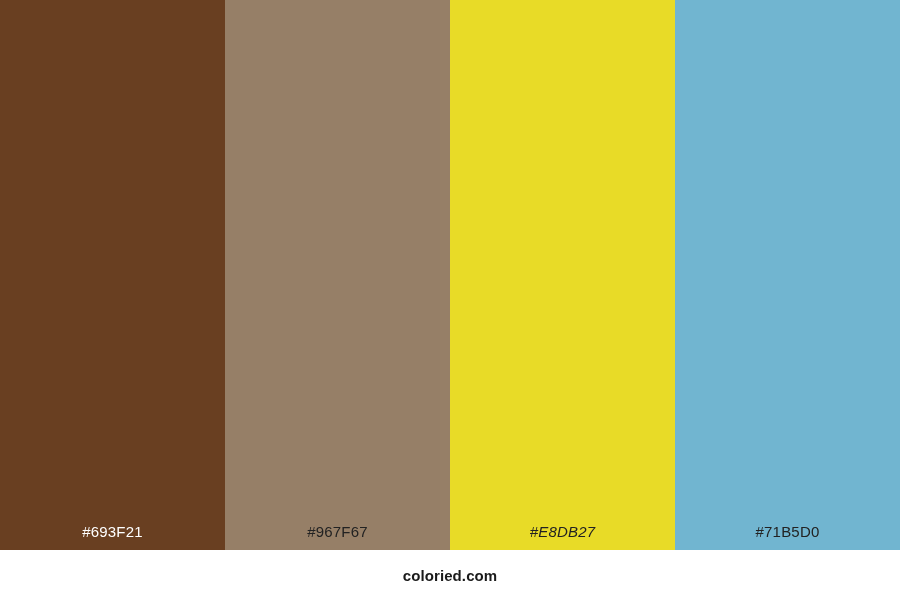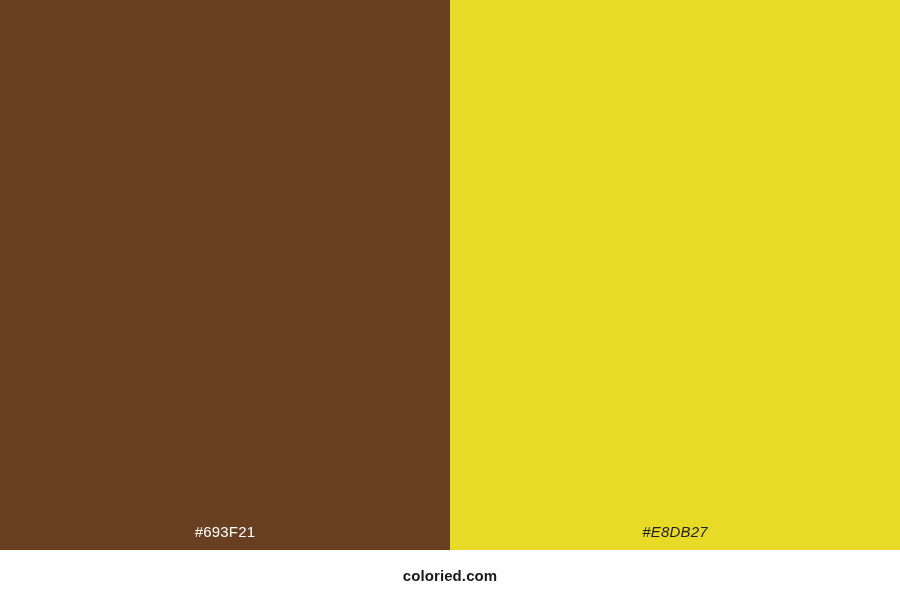--- a/index.html
+++ b/index.html
@@ -70,26 +70,32 @@
 <body>
 
 <div id="palette-page" style="background-color: #701a75; padding-left: 44px;">
 
   <div id="swatch-strip">
 
     <div class="swatch" style="background-color: rgb(105, 63, 33);">
       <div class="swatch-label" style="color: rgb(255, 255, 255);">#693F21</div>
     </div>
 
+    <div class="swatch" style="background-color: rgb(150, 127, 103);">
+      <div class="swatch-label" style="color: rgb(34, 34, 34);">#967F67</div>
+    </div>
 
     <div class="swatch" style="background-color: rgb(232, 219, 39); font-style: italic;">
       <div class="swatch-label" style="color: rgb(34, 34, 34);">#E8DB27</div>
     </div>
 
 
+    <div class="swatch" style="background-color: rgb(113, 181, 208);">
+      <div class="swatch-label" style="color: rgb(34, 34, 34);">#71B5D0</div>
+    </div>
 
   </div>
 
   <div id="site-footer">
     <span id="site-footer-text">coloried.com</span>
   </div>
 
 </div>
 
 </body></html>

